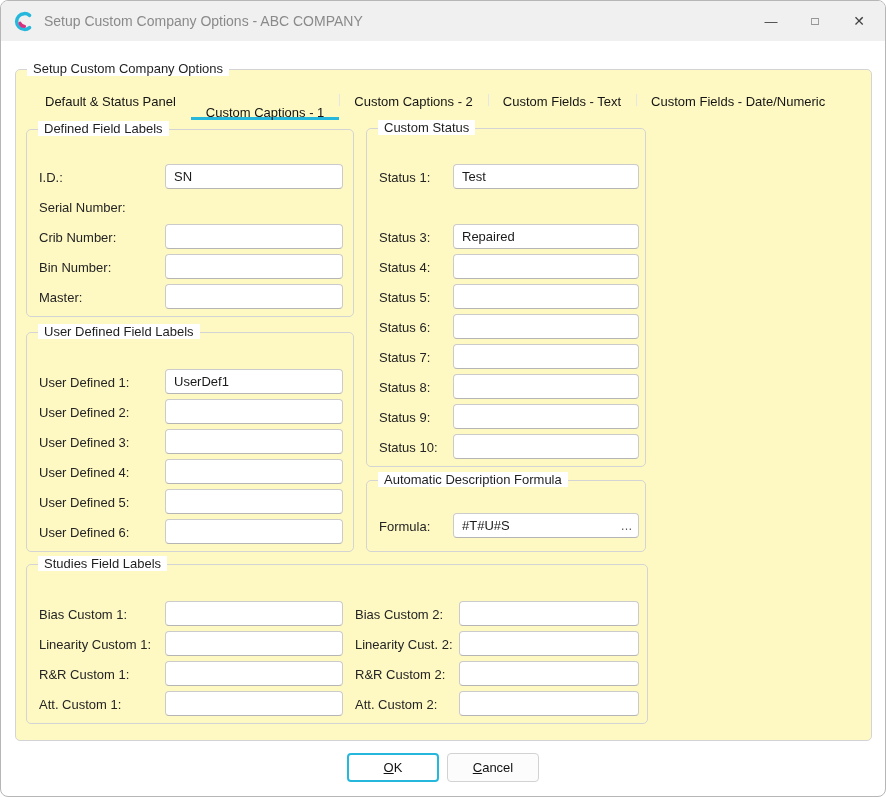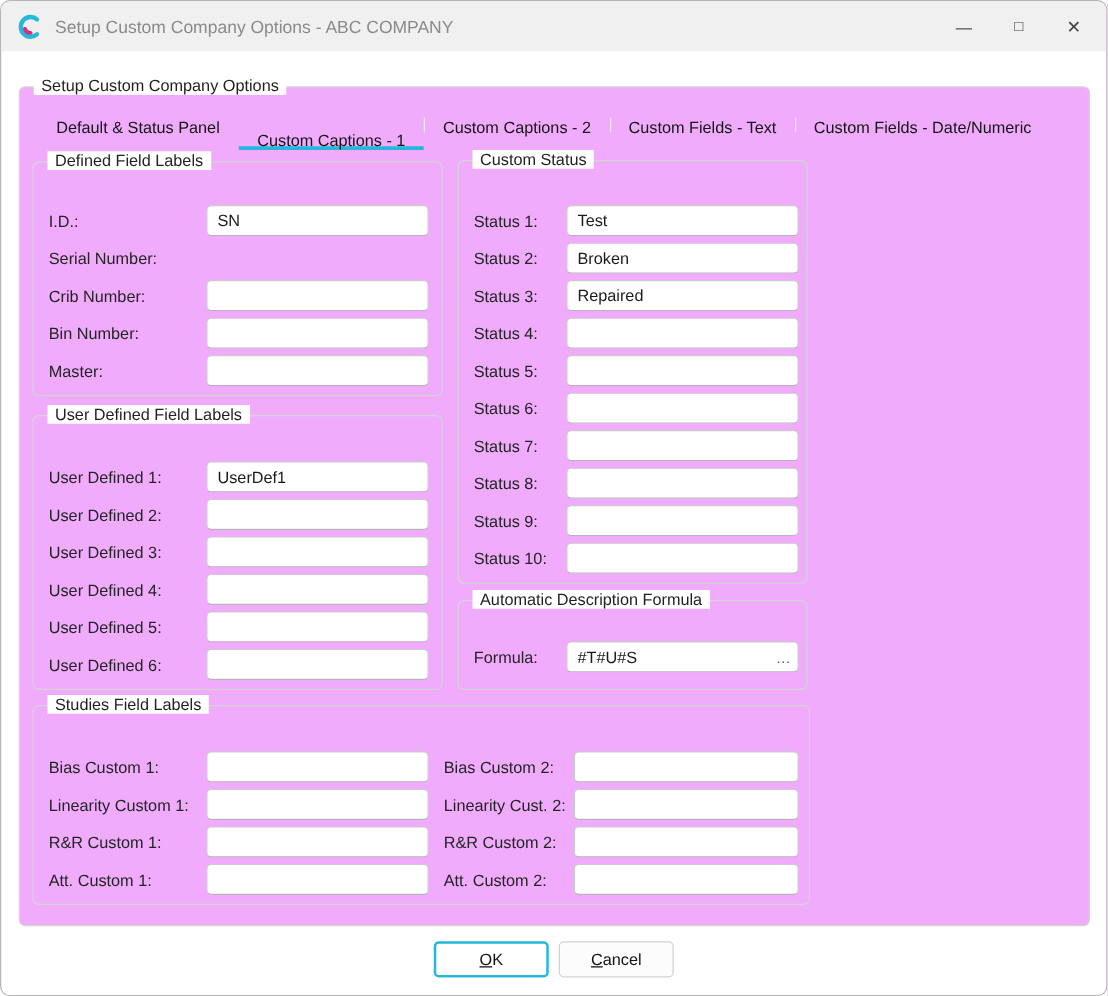--- a/index.html
+++ b/index.html
@@ -13,21 +13,21 @@
   .titlebar { height: 40px; background: #f0f0f0; display: flex; align-items: center; position: relative; }
   .logo { width: 21px; height: 21px; margin-left: 13px; flex: 0 0 auto; }
   .title { margin-left: 9px; font-size: 14px; color: #8a8a8a; white-space: nowrap; }
   .win-controls { position: absolute; right: 4px; top: 0; height: 40px; display: flex; }
   .win-btn { width: 44px; height: 40px; display: flex; align-items: center; justify-content: center;
              color: #404040; font-size: 13px; background: transparent; border: none; font-family: inherit; }
   .win-btn.max { font-size: 12px; }
   .win-btn.close { font-size: 14px; }
 
   
-  .groupbox { position: absolute; border: 1px solid #d4d4d4; border-radius: 5px; background: #f0abfc; }
+  .groupbox { position: absolute; border: 1px solid #d4d4d4; border-radius: 5px; background: #fef9c3; }
   .legend { position: absolute; top: -9px; left: 11px; background: #fff; padding: 0 6px;
             font-size: 13px; color: #1f1f1f; white-space: nowrap; }
 
   .outer { left: 14px; top: 68px; width: 857px; height: 672px; }
 
   
   .tabs { position: absolute; left: 14px; top: 16px; height: 34px; display: flex; }
   .tab { display: flex; align-items: center; padding: 0 15px; font-size: 13px; color: #141414;
          border-bottom: 3px solid transparent; position: relative; white-space: nowrap; }
   .tab + .tab::before { content: ""; position: absolute; left: 0; top: 8px; bottom: 11px; width: 1px; background: #e6e6e6; }
@@ -146,24 +146,20 @@
         <input class="txt" value="" style="">
       </div>
     </div>
 
     <div class="groupbox g-status">
       <span class="legend">Custom Status</span>
       <div class="row" style="top:35px">
         <span class="lbl">Status 1:</span>
         <input class="txt" value="Test" style="">
       </div>
-      <div class="row" style="top:65px">
-        <span class="lbl">Status 2:</span>
-        <input class="txt" value="Broken" style="">
-      </div>
       <div class="row" style="top:95px">
         <span class="lbl">Status 3:</span>
         <input class="txt" value="Repaired" style="">
       </div>
       <div class="row" style="top:125px">
         <span class="lbl">Status 4:</span>
         <input class="txt" value="" style="">
       </div>
       <div class="row" style="top:155px">
         <span class="lbl">Status 5:</span>

